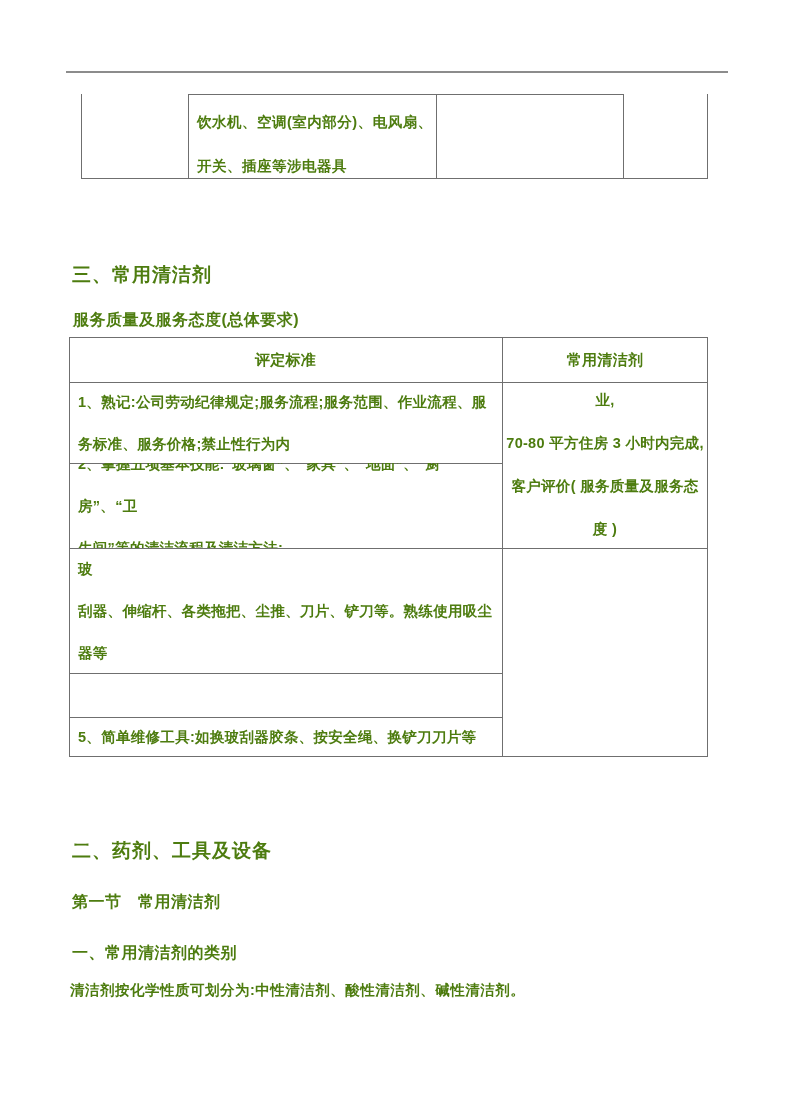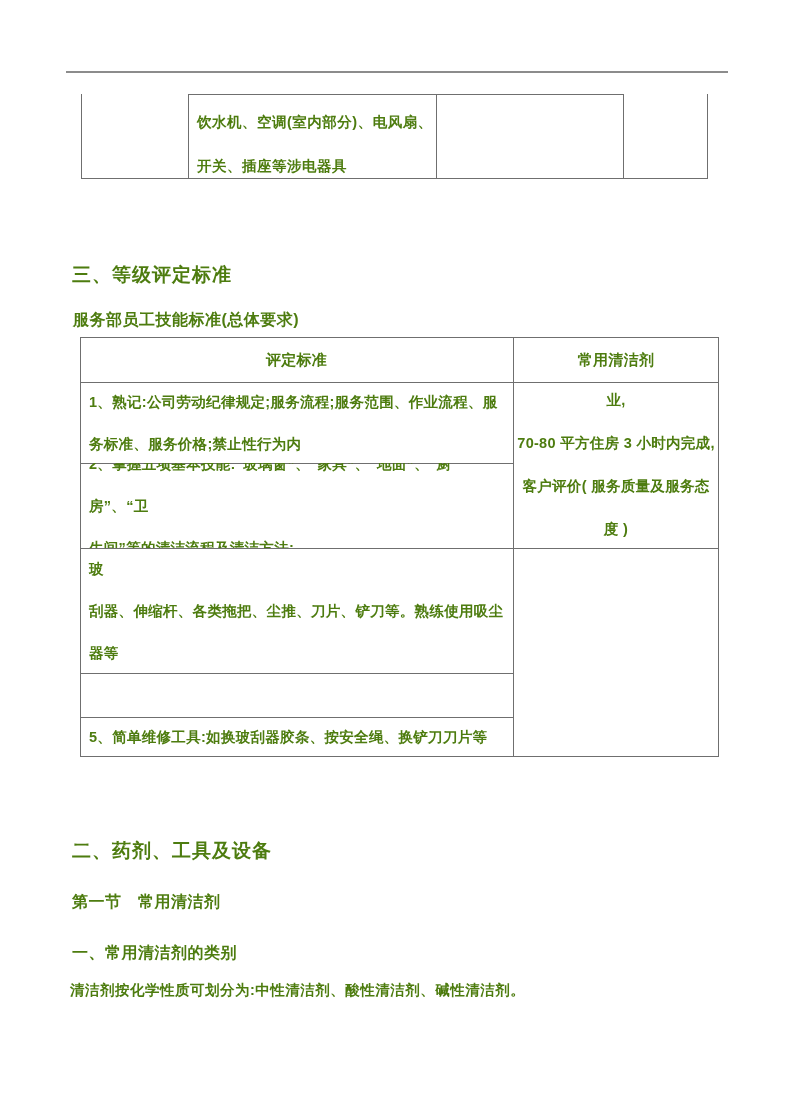--- a/index.html
+++ b/index.html
@@ -18,21 +18,21 @@
   .cont-table{left:81px;top:94px;width:627px;height:85px;}
   .cont-cell-text{
     left:116px;top:6px;width:300px;
     font-size:14.5px;line-height:44px;white-space:pre-line;letter-spacing:0.5px;
   }
   
   .h1{font-size:19px;letter-spacing:1px;}
   .h2{font-size:16px;letter-spacing:0.5px;}
   .body-line{font-size:14.5px;letter-spacing:0.5px;}
   
-  .skill-table{left:80px;top:337px;width:639px;height:344px;}
+  .skill-table{left:69px;top:337px;width:639px;height:344px;}
   .skill-table .frame{left:0;top:0;width:639px;height:420px;border:1px solid #6f6f6f;box-sizing:border-box;}
   .cell{
     display:flex;align-items:center;box-sizing:border-box;overflow:hidden;
     font-size:14.5px;letter-spacing:0.3px;
   }
   .cell-center{justify-content:center;text-align:center;}
   .cell-text{white-space:pre-line;line-height:42px;}
   .header-cell{font-size:15px;}
   .criteria-cell{padding:0 8px 0 9px;}
   .method-cell{padding:0 4px;}
@@ -50,22 +50,22 @@
     <div class="abs vline" style="left:107px;top:0;height:85px;"></div>
     <div class="abs vline" style="left:355px;top:0;height:85px;"></div>
     <div class="abs vline" style="left:542px;top:0;height:85px;"></div>
     <div class="abs vline" style="left:626px;top:0;height:85px;"></div>
     <div class="abs hline" style="left:107px;top:0;width:436px;"></div>
     <div class="abs hline" style="left:0;top:84px;width:627px;"></div>
     <div class="abs cont-cell-text">饮水机、空调(室内部分)、电风扇、
 开关、插座等涉电器具</div>
   </div>
 
-  <div class="abs h1" style="left:72px;top:262px;">三、等级评定标准</div>
-  <div class="abs h2" style="left:73px;top:310px;">服务部员工技能标准(总体要求)</div>
+  <div class="abs h1" style="left:72px;top:262px;">三、常用清洁剂</div>
+  <div class="abs h2" style="left:73px;top:310px;">服务质量及服务态度(总体要求)</div>
 
   <div class="abs skill-table">
     <div class="abs frame"></div>
 
     <div class="abs vline" style="left:433px;top:0;height:420px;"></div>
     <div class="abs hline" style="left:0;top:45px;width:639px;"></div>
     <div class="abs hline" style="left:0;top:211px;width:639px;"></div>
     <div class="abs hline" style="left:0;top:126px;width:433px;"></div>
     <div class="abs hline" style="left:0;top:336px;width:433px;"></div>
     <div class="abs hline" style="left:0;top:380px;width:433px;"></div>

